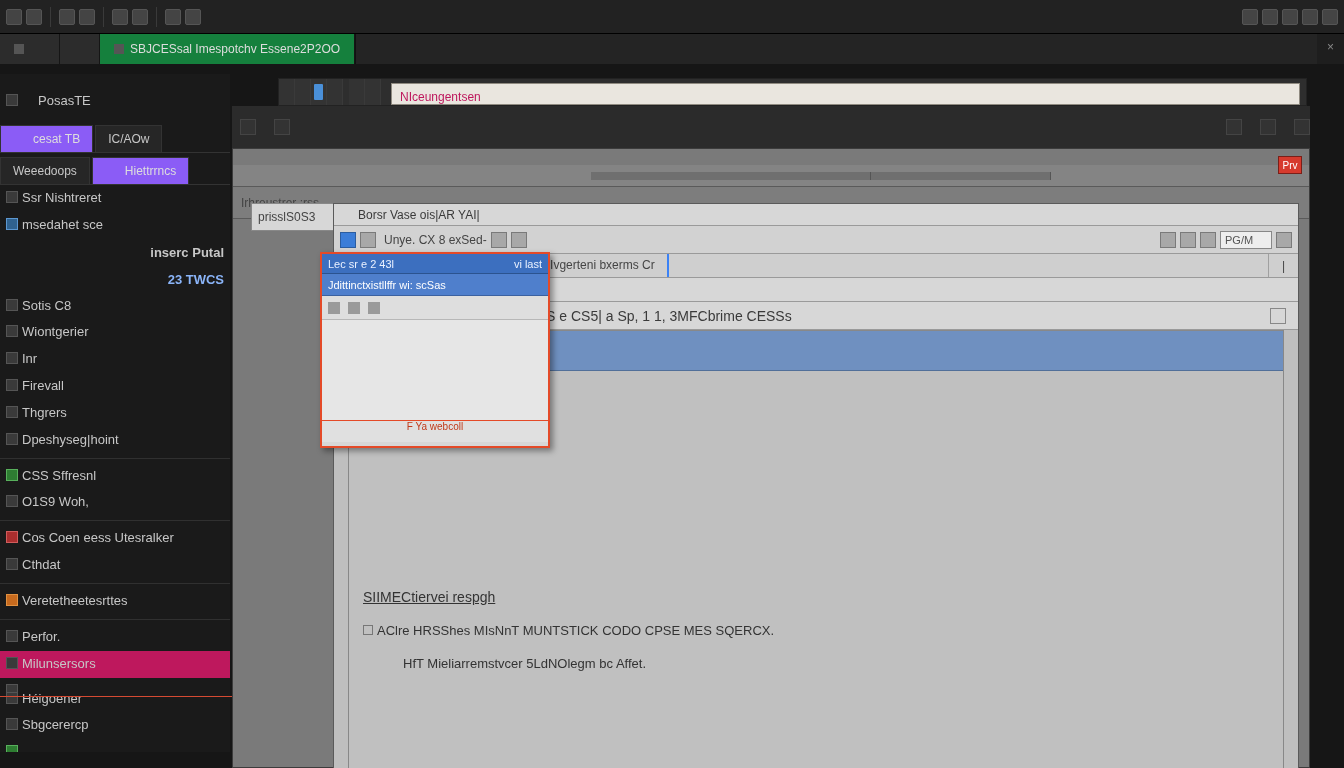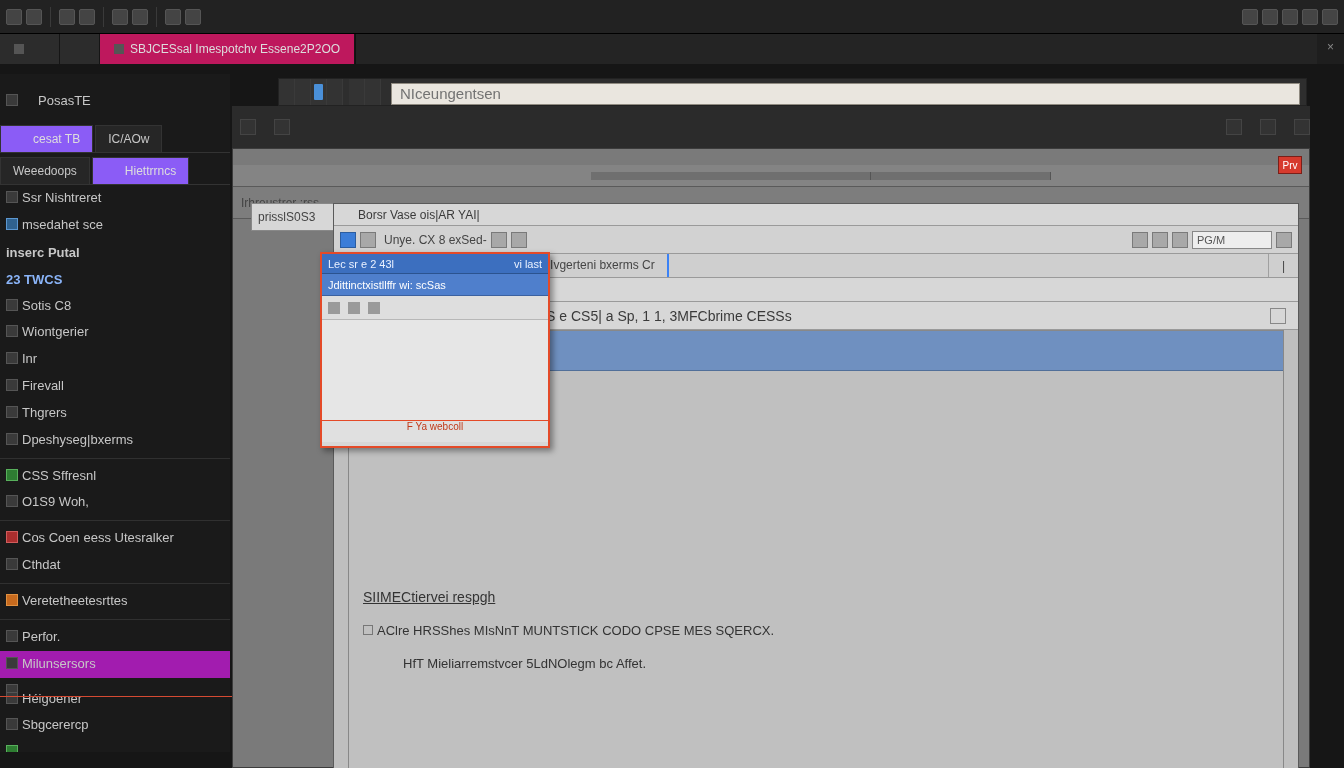--- a/index.html
+++ b/index.html
@@ -7,45 +7,45 @@
 
 
 .top-toolbar { position:absolute; top:0; left:0; right:0; height:34px; background:#222; border-bottom:1px solid #000; display:flex; align-items:center; padding:0 6px; gap:4px;}
 .top-toolbar .tb-icon { width:16px; height:16px; background:#444; border:1px solid #555; display:inline-block; border-radius:2px;}
 .top-toolbar .sep { width:1px; height:20px; background:#3a3a3a; margin:0 4px;}
 .top-toolbar .spacer { flex:1; }
 
 
 .tab-row { position:absolute; top:34px; left:0; right:0; height:30px; background:#1e1e1e; display:flex; align-items:stretch;}
 .tab-row .tab { padding:6px 14px 6px 14px; background:#2c2c2c; color:#cfcfcf; border-right:1px solid #151515; font-size:12px; display:flex; align-items:center; gap:6px;}
-.tab-row .tab.active { background:#be185d; color:#ddd;}
+.tab-row .tab.active { background:#15803d; color:#ddd;}
 .tab-row .tab .dot { width:10px; height:10px; background:#555; display:inline-block;}
 .tab-row .tab-rest { flex:1; background:#242424; border-left:1px solid #111;}
 .tab-row .tab-close { margin-left:auto; padding:6px 10px; color:#888;}
 
 
 .panel-header { position:absolute; top:78px; left:278px; right:37px; height:28px; background:#2e2e2e; display:flex; align-items:center; border:1px solid #222;}
 .panel-header .ph-boxes { display:flex; gap:0px; height:100%;}
 .panel-header .ph-box { width:16px; height:100%; border-right:1px solid #3a3a3a; background:#333; position:relative;}
 .panel-header .ph-box.blue::after{content:"";position:absolute;inset:5px 3px;background:#4a90d9;border-radius:1px;}
-.panel-header .ph-dd { margin-left:10px; flex:1; height:22px; margin-top:3px; margin-right:6px; background:#eae6df; color:#737373; font-size:15px; padding:0 8px; display:flex; align-items:center; border:1px solid #8f8a80;}
+.panel-header .ph-dd { margin-left:10px; flex:1; height:22px; margin-top:3px; margin-right:6px; background:#eae6df; color:#be185d; font-size:12px; padding:0 8px; display:flex; align-items:flex-end; border:1px solid #8f8a80;}
 
 
 .left-panel { position:absolute; top:74px; left:0; width:230px; bottom:16px; background:#1a1a1a; color:#c7c7c7; overflow:hidden;}
 .left-panel .lp-tabbar { display:flex; height:32px; align-items:flex-end; border-bottom:1px solid #333;}
 .left-panel .lp-tab { padding:6px 12px; background:#262626; border:1px solid #333; border-bottom:none; margin-right:2px; font-size:12px;}
 .left-panel .lp-tab.active { background:#8b5cf6; color:#ddd;padding-left:32px;}
 .left-panel .lp-item { padding:4px 6px 4px 22px; position:relative; font-size:13px; line-height:1.45em;}
 .left-panel .lp-item::before{content:"";position:absolute;left:6px;top:6px;width:10px;height:10px;background:#3a3a3a;border:1px solid #555;}
 .left-panel .lp-item.green::before{background:#2e7d32;border-color:#58b05c;}
 .left-panel .lp-item.orange::before{background:#c76a1e;border-color:#e09040;}
 .left-panel .lp-item.red::before{background:#aa2e2e;border-color:#d05c5c;}
 .left-panel .lp-item.blue::before{background:#30628f;border-color:#5c97d0;}
-.left-panel .lp-item.active{background:#a21caf;}
-.left-panel .lp-head{padding:6px 6px;font-weight:600;font-size:13px;}
+.left-panel .lp-item.active{background:#be185d;}
+.left-panel .lp-head{padding:6px 6px;font-weight:600;font-size:13px;text-align:right;}
 .left-panel .lp-divider{height:1px;background:#303030;margin:4px 0;}
 .left-red-divider{position:absolute;left:0;width:320px;height:1px;background:#d64a32;top:696px;}
 
 
 .inner-workspace{ position:absolute; top:148px; left:232px; right:34px; bottom:0; background:#7a7a7a; border:1px solid #3c3c3c;}
 
 .iw-tabs { position:absolute; top:0px; left:0; right:0; height:54px;margin-top:16px;}
 .iw-tabs .row1{height:22px;background:#848484;display:flex;align-items:center;border-bottom:1px solid #5a5a5a;}
 .iw-tabs .row1 .tpad{width:358px;}
 .iw-tabs .row1 .tabseg{background:#6f6f6f;padding:4px 12px;color:#b9b9b9;font-size:11px;border-right:1px solid #555;}
@@ -56,21 +56,21 @@
 .iw-strip{position:absolute;top:54px;left:18px;width:300px;height:28px;background:#d7d7d7;border:1px solid #888;color:#444;font-size:12px;display:flex;align-items:center;padding:0 6px;}
 
 
 .browser { position:absolute; top:54px; left:100px; right:10px; height:600px; background:#bfbfbf; border:1px solid #5a5a5a;}
 .browser .b-title{height:22px;background:#d7d7d7;border-bottom:1px solid #9a9a9a;display:flex;align-items:center;gap:6px;padding:0 6px;color:#3a3a3a;font-size:12px;}
 .browser .b-addr{height:28px;background:#d2d2d2;border-bottom:1px solid #9a9a9a;display:flex;align-items:center;gap:4px;padding:0 6px;}
 .browser .b-addr .bico{width:16px;height:16px;background:#a8a8a8;border:1px solid #7a7a7a;}
 .browser .b-addr .bico.blue{background:#3b7dd8;border-color:#2b5da0;}
 .browser .b-addr .addr-label{color:#444;font-size:12px;margin-left:4px;}
 .browser .b-addr .spacer{flex:1;}
-.browser .b-addr .edit{width:80px;height:18px;background:#eee;border:1px solid #888;color:#555;font-size:11px;display:flex;align-items:center;padding:0 4px;}
+.browser .b-addr .edit{width:52px;height:18px;background:#eee;border:1px solid #888;color:#555;font-size:11px;display:flex;align-items:center;padding:0 4px;}
 .browser .b-subtabs{height:24px;background:#cfcfcf;border-bottom:1px solid #9a9a9a;display:flex;align-items:stretch;}
 .browser .b-subtabs .stab{padding:4px 12px;border-right:2px solid #3b82f6;color:#454545;font-size:12px;}
 .browser .b-subtabs .spacer{flex:1;}
 .browser .b-subtabs .num{width:30px;border-left:1px solid #a0a0a0;display:flex;align-items:center;justify-content:center;color:#444;}
 .browser .b-toolbar2{height:24px;background:#d7d7d7;border-bottom:1px solid #9a9a9a;display:flex;align-items:center;gap:8px;padding:0 8px;}
 .browser .b-toolbar2 .tico{width:14px;height:14px;background:#9a9a9a;}
 .browser .b-path{height:28px;background:#d7d7d7;border-bottom:1px solid #9a9a9a;display:flex;align-items:center;gap:8px;padding:0 10px;color:#3a3a3a;font-size:14px;}
 .browser .b-path .maxicon{width:16px;height:16px;border:1px solid #888;margin-left:auto;margin-right:2px;}
 .browser .b-tabpanel{position:absolute;top:126px;left:14px;right:14px;bottom:10px;background:#bfbfbf;border:1px solid #888;}
 .browser .b-tabbuttons{display:flex;gap:6px;padding:8px 8px;background:#6f90c0;height:40px;align-items:center;border-bottom:1px solid #516f99;}
@@ -182,21 +182,21 @@
   <div class="lp-item"><span>Ssr Nishtreret</span></div>
   <div class="lp-item blue"><span>msedahet sce</span></div>
   <div class="lp-head"><span>inserc Putal</span></div>
 
   <div class="lp-head" style="color:#8ab4f8"><span>23 TWCS</span></div>
   <div class="lp-item"><span>Sotis C8</span></div>
   <div class="lp-item"><span>Wiontgerier</span></div>
   <div class="lp-item"><span>Inr</span></div>
   <div class="lp-item"><span>Firevall</span></div>
   <div class="lp-item"><span>Thgrers</span></div>
-  <div class="lp-item"><span>Dpeshyseg|bxerms</span></div>
+  <div class="lp-item"><span>Dpeshyseg|hoint</span></div>
   <div class="lp-divider"></div>
   <div class="lp-item green"><span>CSS Sffresnl</span></div>
   <div class="lp-item"><span>O1S9 Woh,</span></div>
   <div class="lp-divider"></div>
   <div class="lp-item red"><span>Cos Coen eess Utesralker</span></div>
   <div class="lp-item"><span>Cthdat</span></div>
   <div class="lp-divider"></div>
   <div class="lp-item orange"><span>Veretetheetesrttes</span></div>
   <div class="lp-divider"></div>
   <div class="lp-item"><span>Perfor.</span></div>

